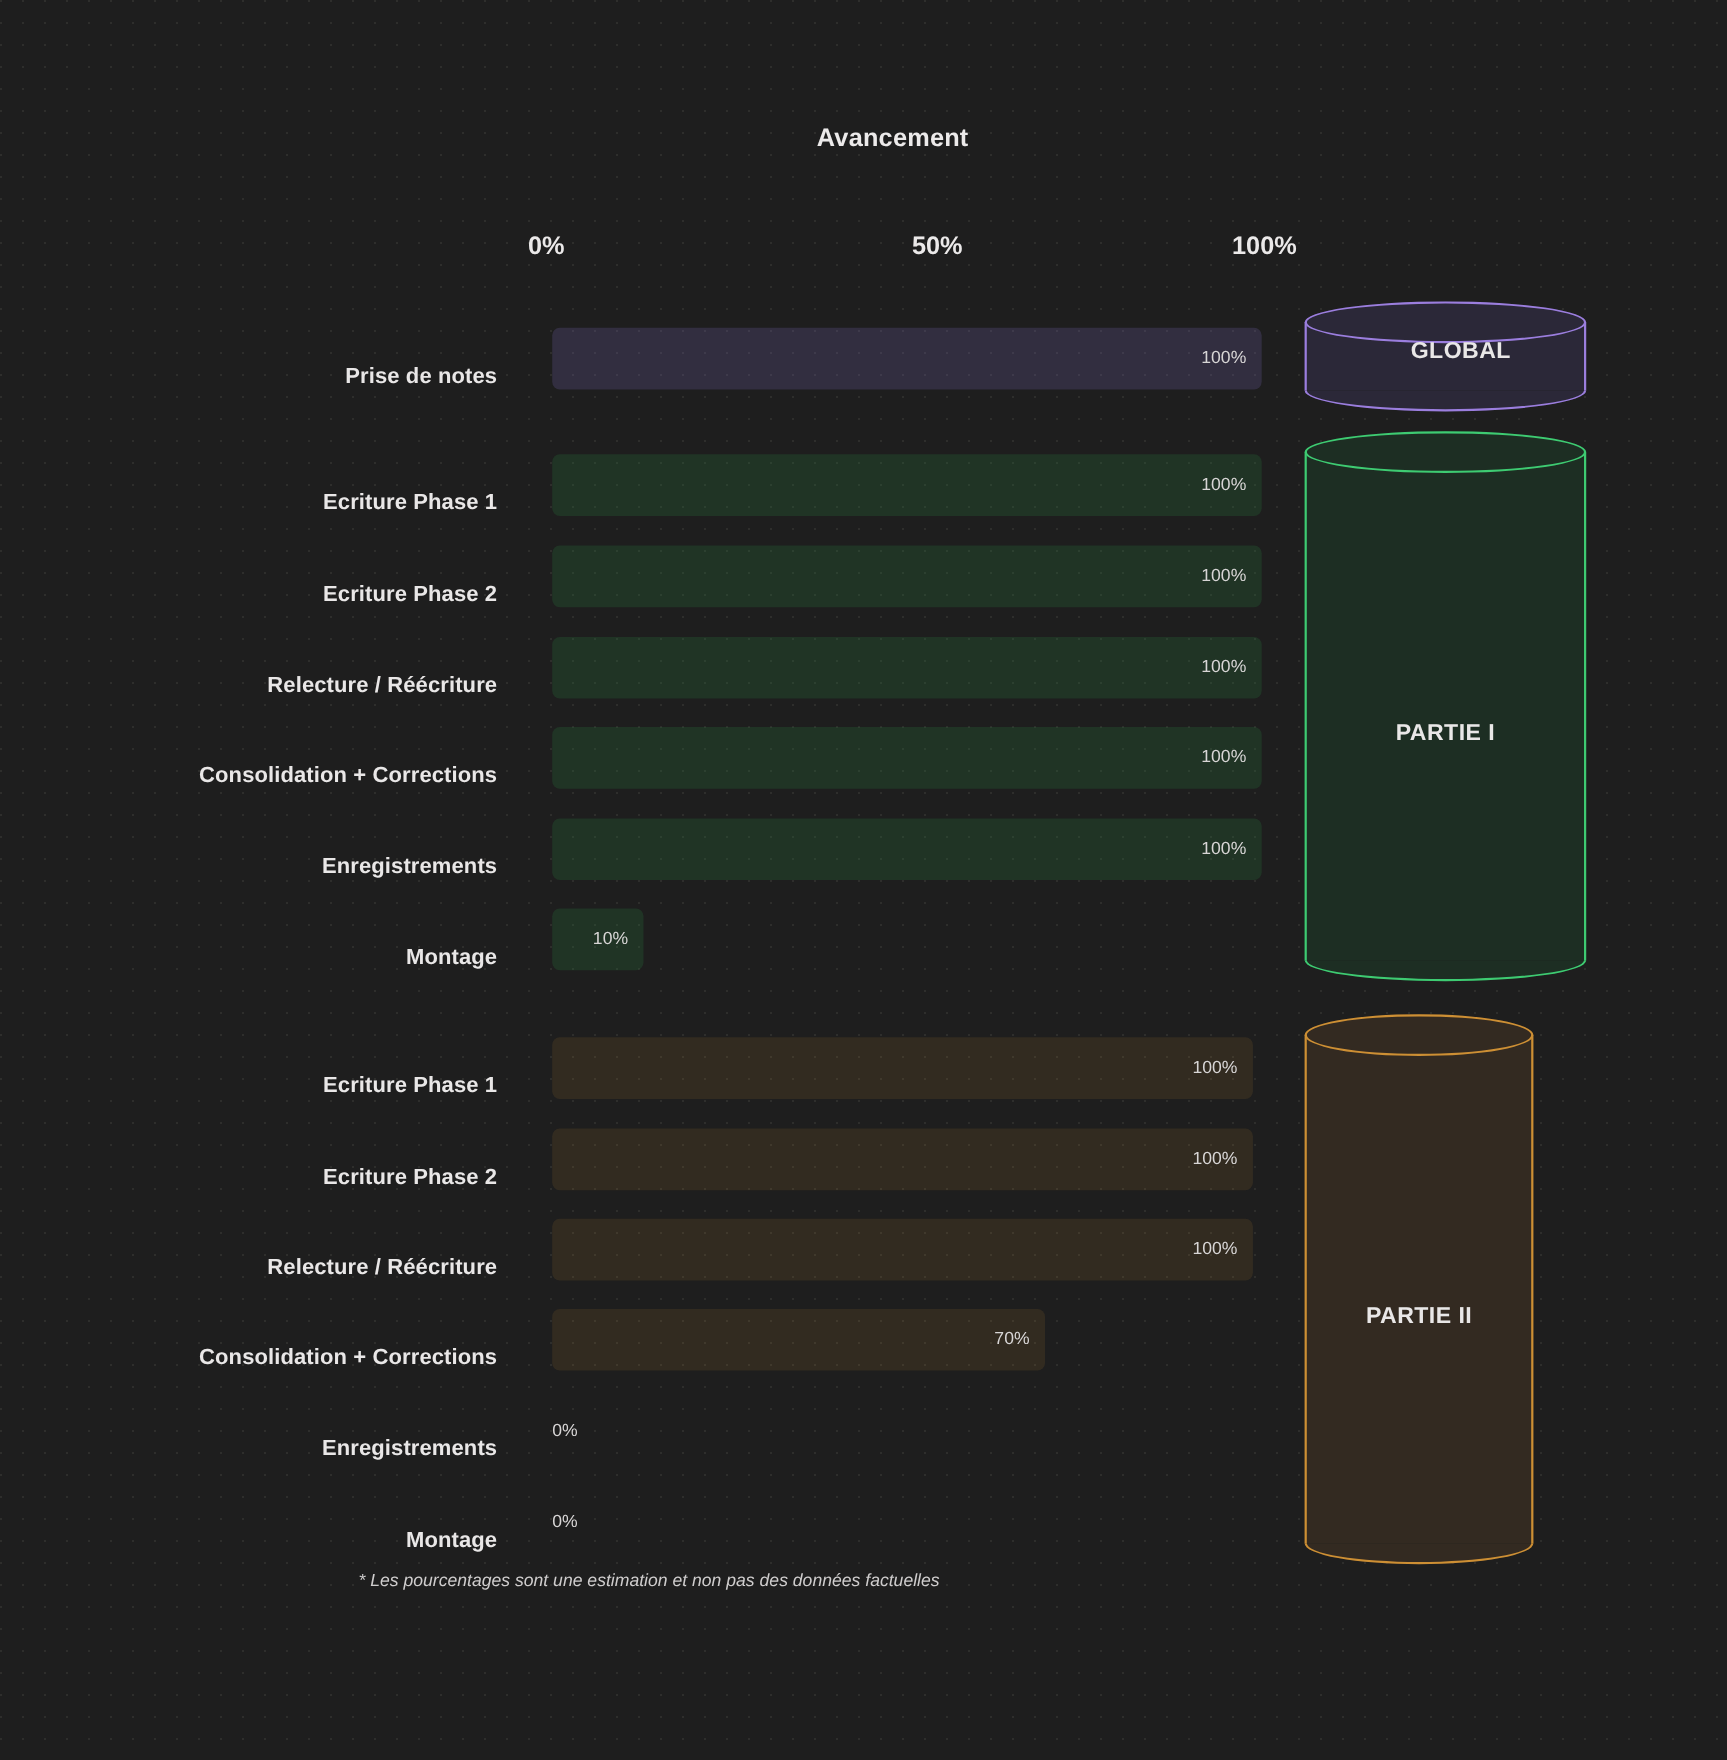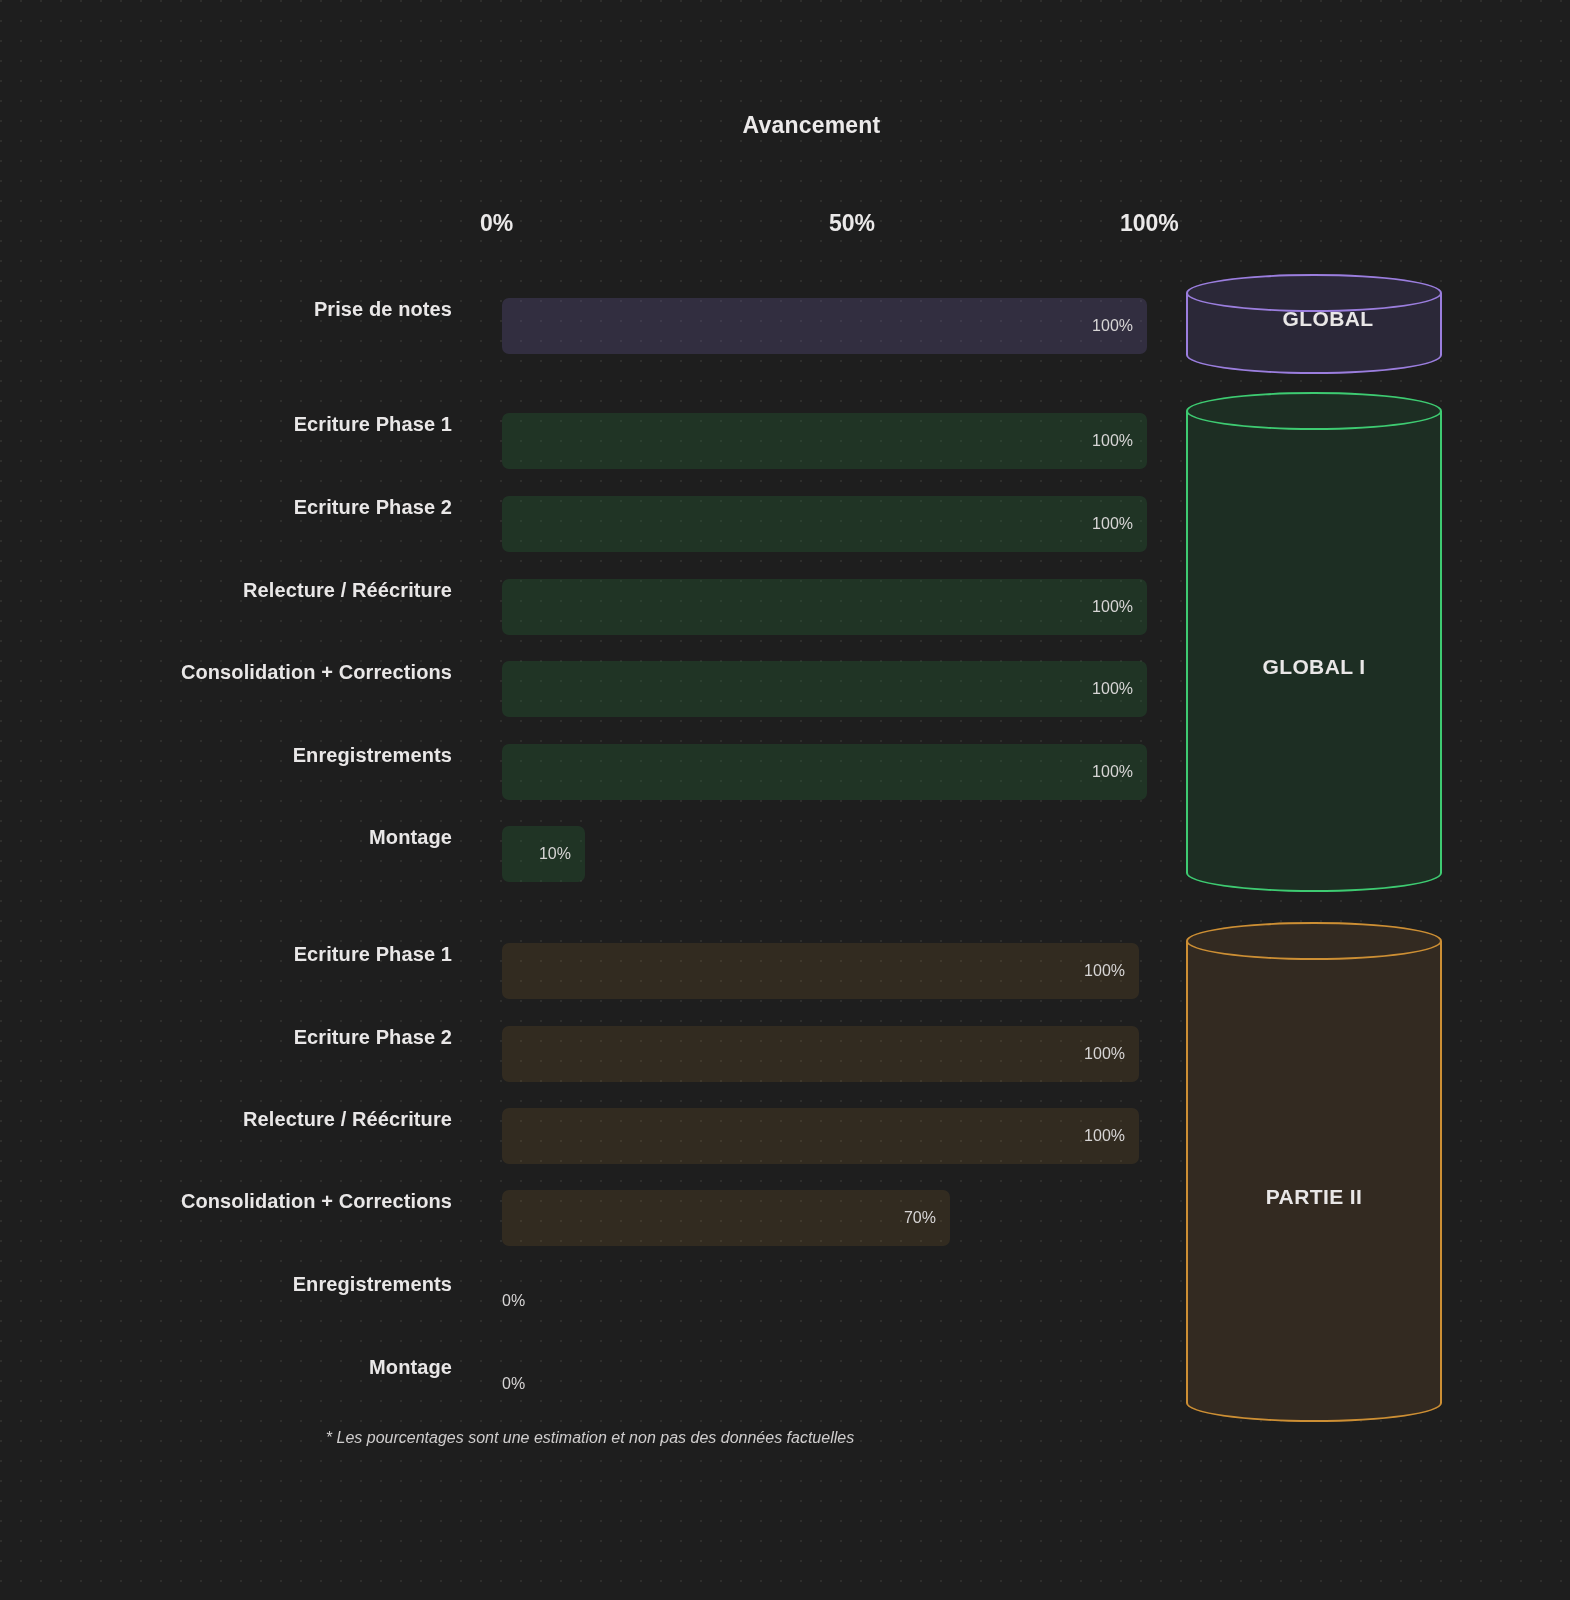--- a/index.html
+++ b/index.html
@@ -62,21 +62,21 @@
     top: 0;
     width: 1570px;
     height: 1600px;
   }
   .row {
     position: absolute;
     left: 0;
     width: 1180px;
     height: 56px;
     display: flex;
-    align-items: flex-start;
+    align-items: flex-end;
   }
   .row-label {
     width: 452px;
     text-align: right;
     padding-right: 0px;
     color: #e9e7e7;
     font-size: 20px;
     font-weight: bold;
     white-space: nowrap;
     letter-spacing: 0.1px;
@@ -351,24 +351,24 @@
     <div class="cyl-label" style="top:33px;padding-left:28px;">GLOBAL</div>
   </div>
 
   <div class="cyl" style="left:1186px; top:392px; width:256px; height:500px; border-color:#3ecb72; color:#3ecb72;">
     <div class="fill" style="background:#1d2e23;"></div>
     <div class="fill-top" style="background:#1d2e23;"></div>
     <div class="fill-bottom" style="background:#1d2e23;"></div>
     <div class="body"></div>
     <div class="cap-bottom"></div>
     <div class="cap-top"></div>
-    <div class="cyl-label" style="top:263px;">GLOBAL I</div>
-  </div>
-
-  <div class="cyl" style="left:1186px; top:922px; width:256px; height:500px; border-color:#cd8f34; color:#cd8f34;">
+    <div class="cyl-label" style="top:263px;">PARTIE I</div>
+  </div>
+
+  <div class="cyl" style="left:1186px; top:922px; width:208px; height:500px; border-color:#cd8f34; color:#cd8f34;">
     <div class="fill" style="background:#332a21;"></div>
     <div class="fill-top" style="background:#332a21;"></div>
     <div class="fill-bottom" style="background:#332a21;"></div>
     <div class="body"></div>
     <div class="cap-bottom"></div>
     <div class="cap-top"></div>
     <div class="cyl-label" style="top:263px;">PARTIE II</div>
   </div>
 
   <div class="footnote">* Les pourcentages sont une estimation et non pas des données factuelles</div>

